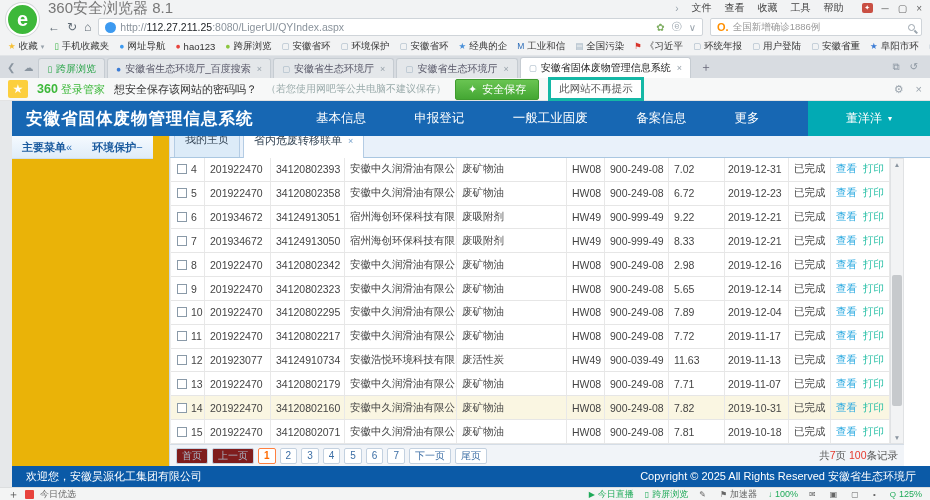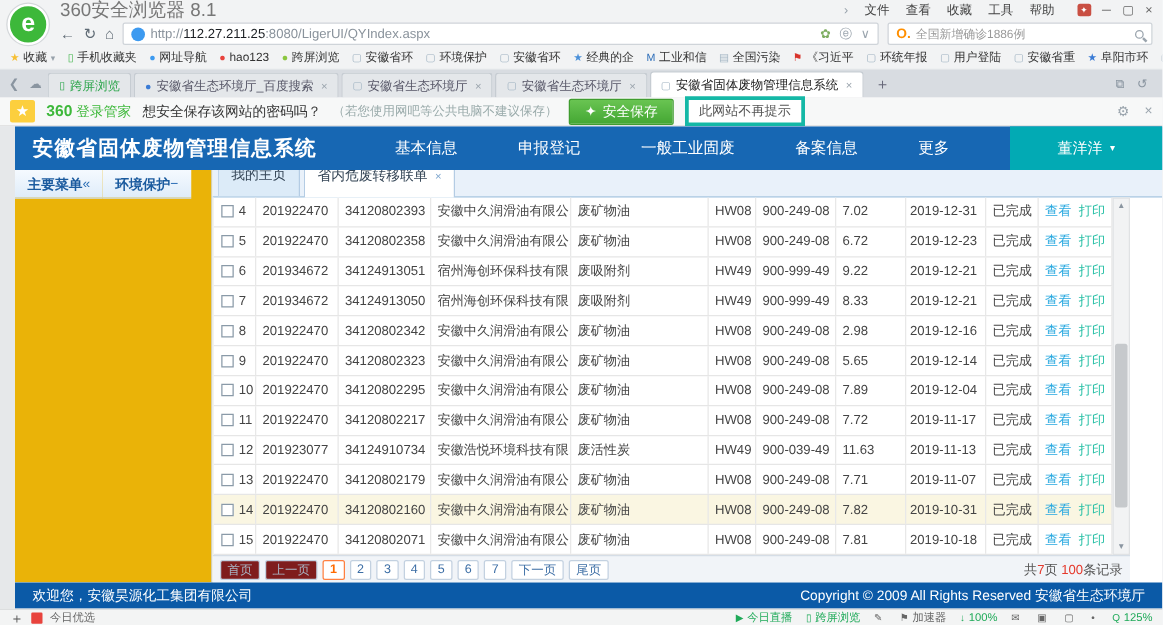--- a/index.html
+++ b/index.html
@@ -646,21 +646,21 @@
 
                 <span class="pbtn">尾页</span>
               </span>
             <span class="psummary"><span>共</span><span class="num">7</span><span>页 </span><span class="num">100</span><span>条记录</span></span>
           </div>
         </div>
       </div>
 
       <div class="footer">
         <span>欢迎您，安徽昊源化工集团有限公司</span>
-        <span class="right">Copyright © 2009 All Rights Reserved 安徽省生态环境厅</span>
+        <span class="right">Copyright © 2025 All Rights Reserved 安徽省生态环境厅</span>
       </div>
     </div>
   </div>
 
   <div class="statusbar">
     <span class="stat-left">
       <span class="plusbox">＋</span>
       <span class="gift2"></span>
       <span>今日优选</span>
     </span>

